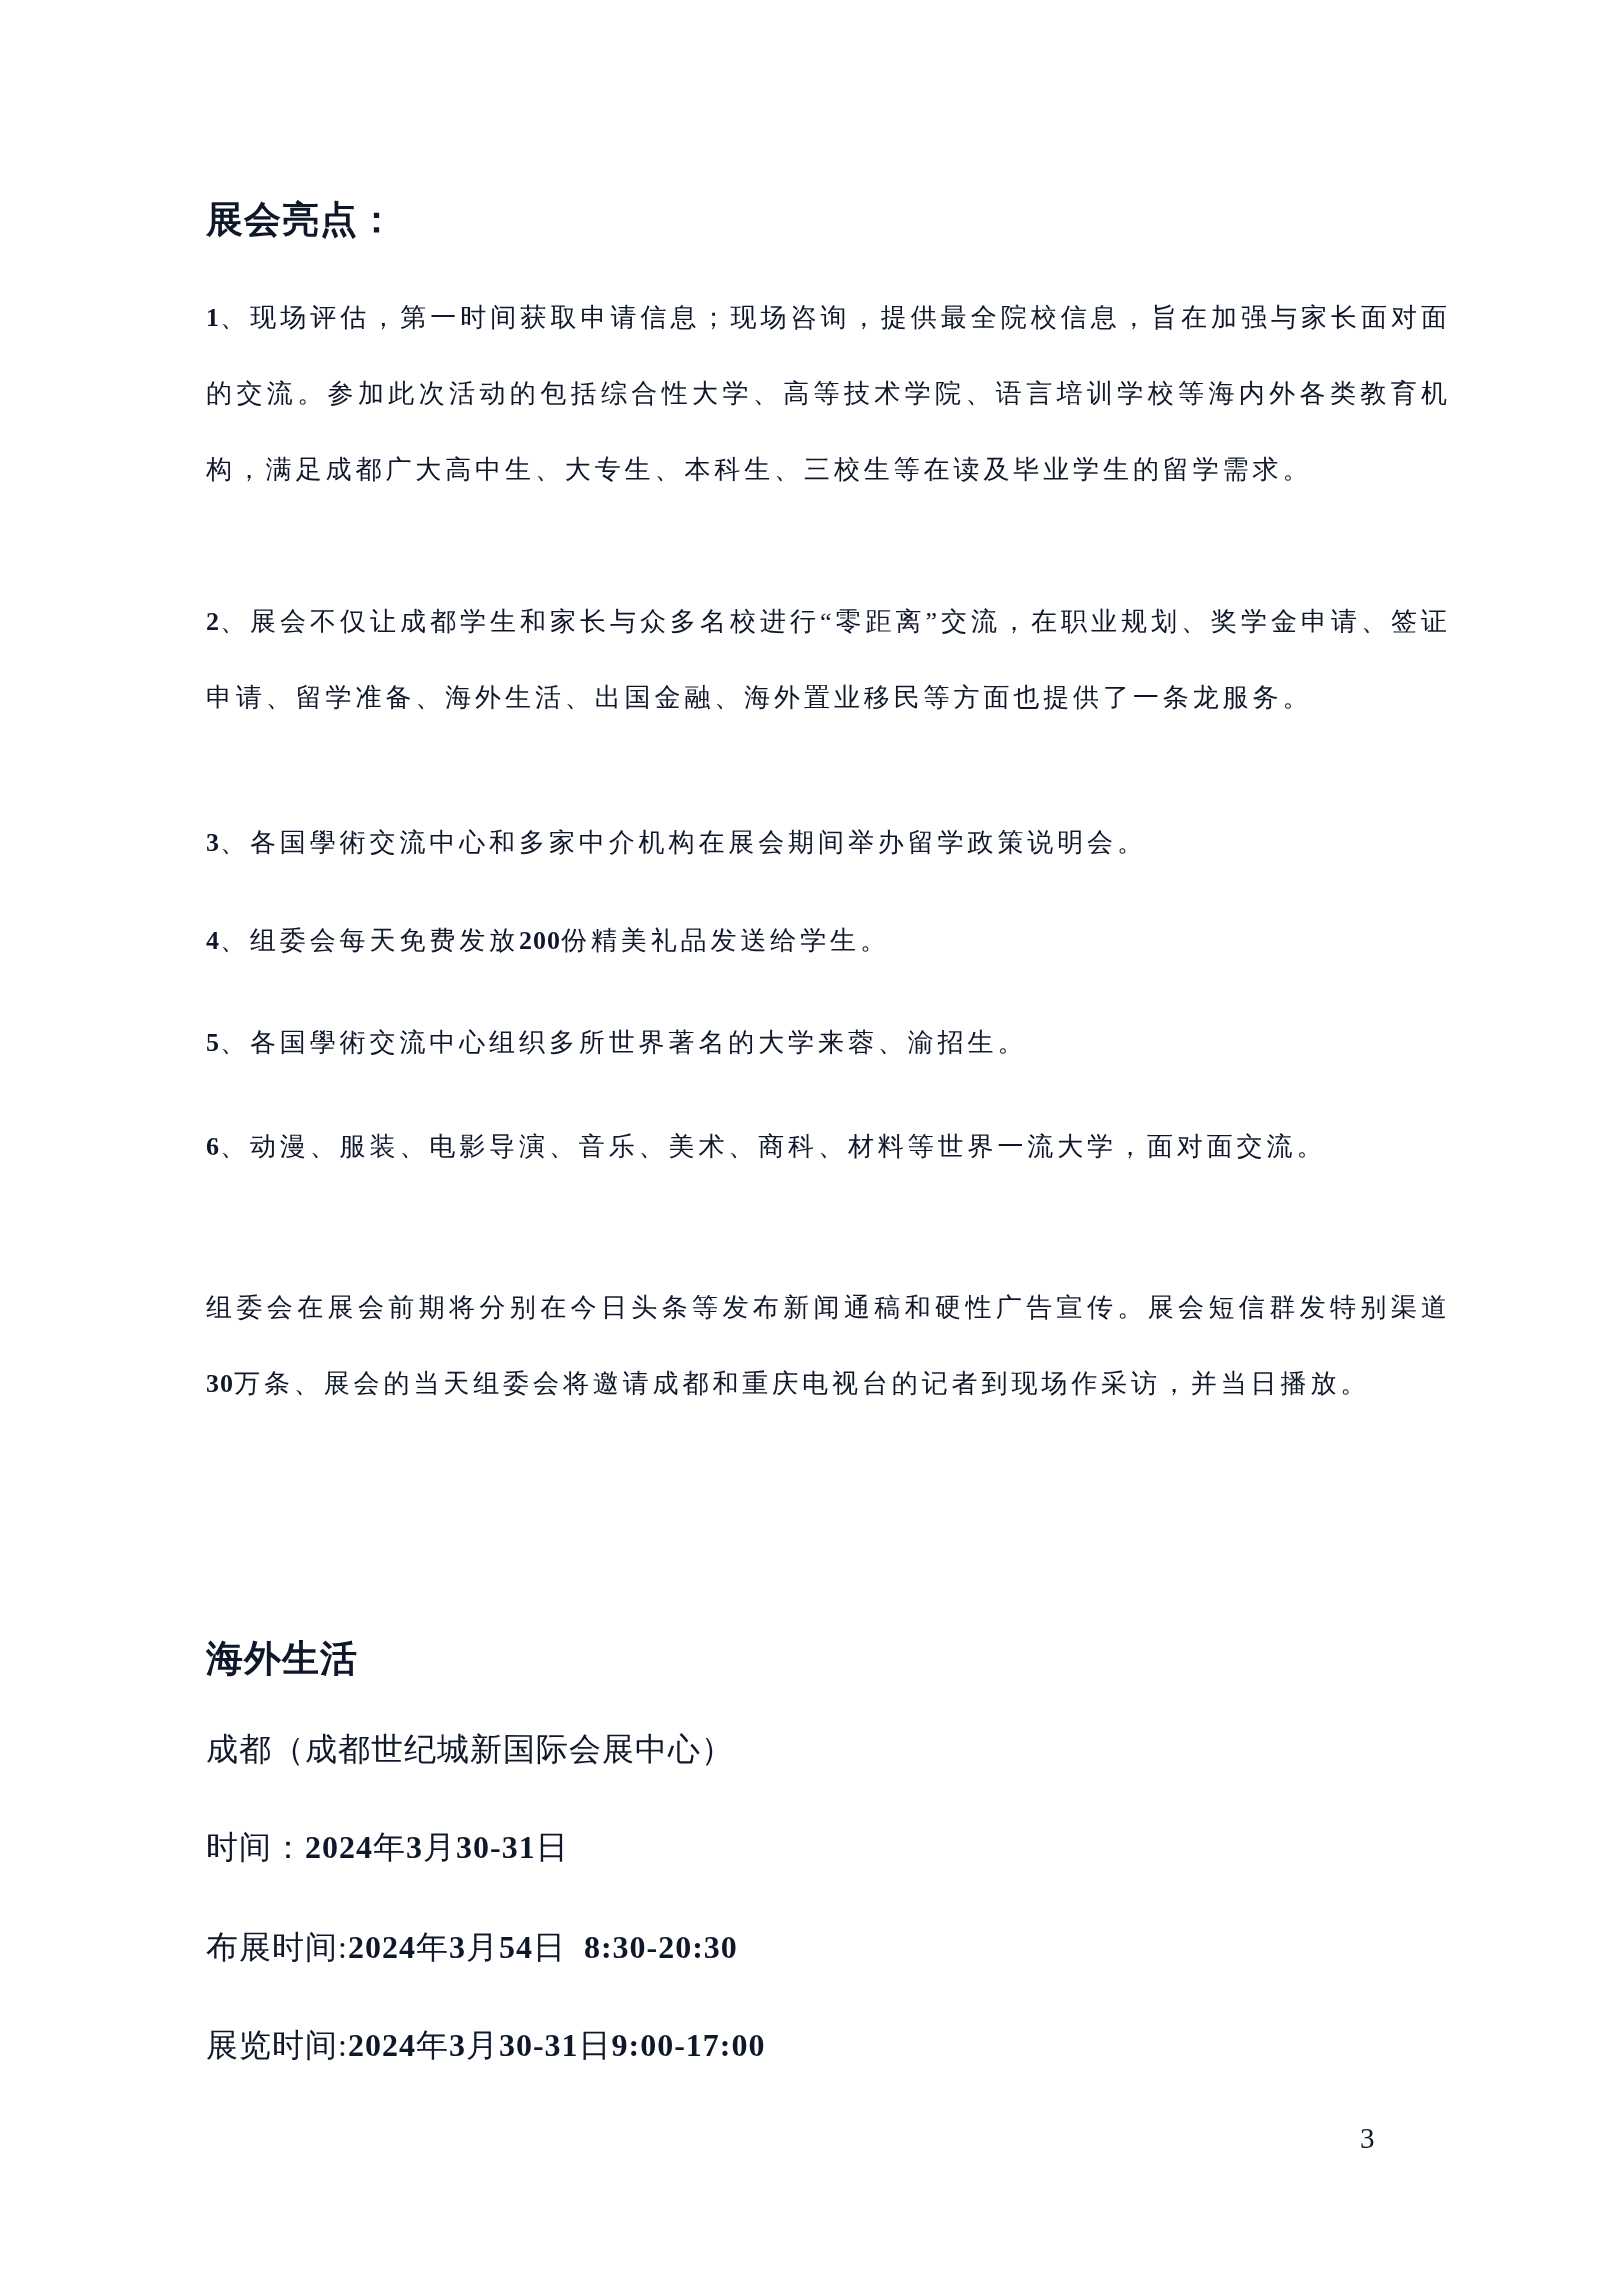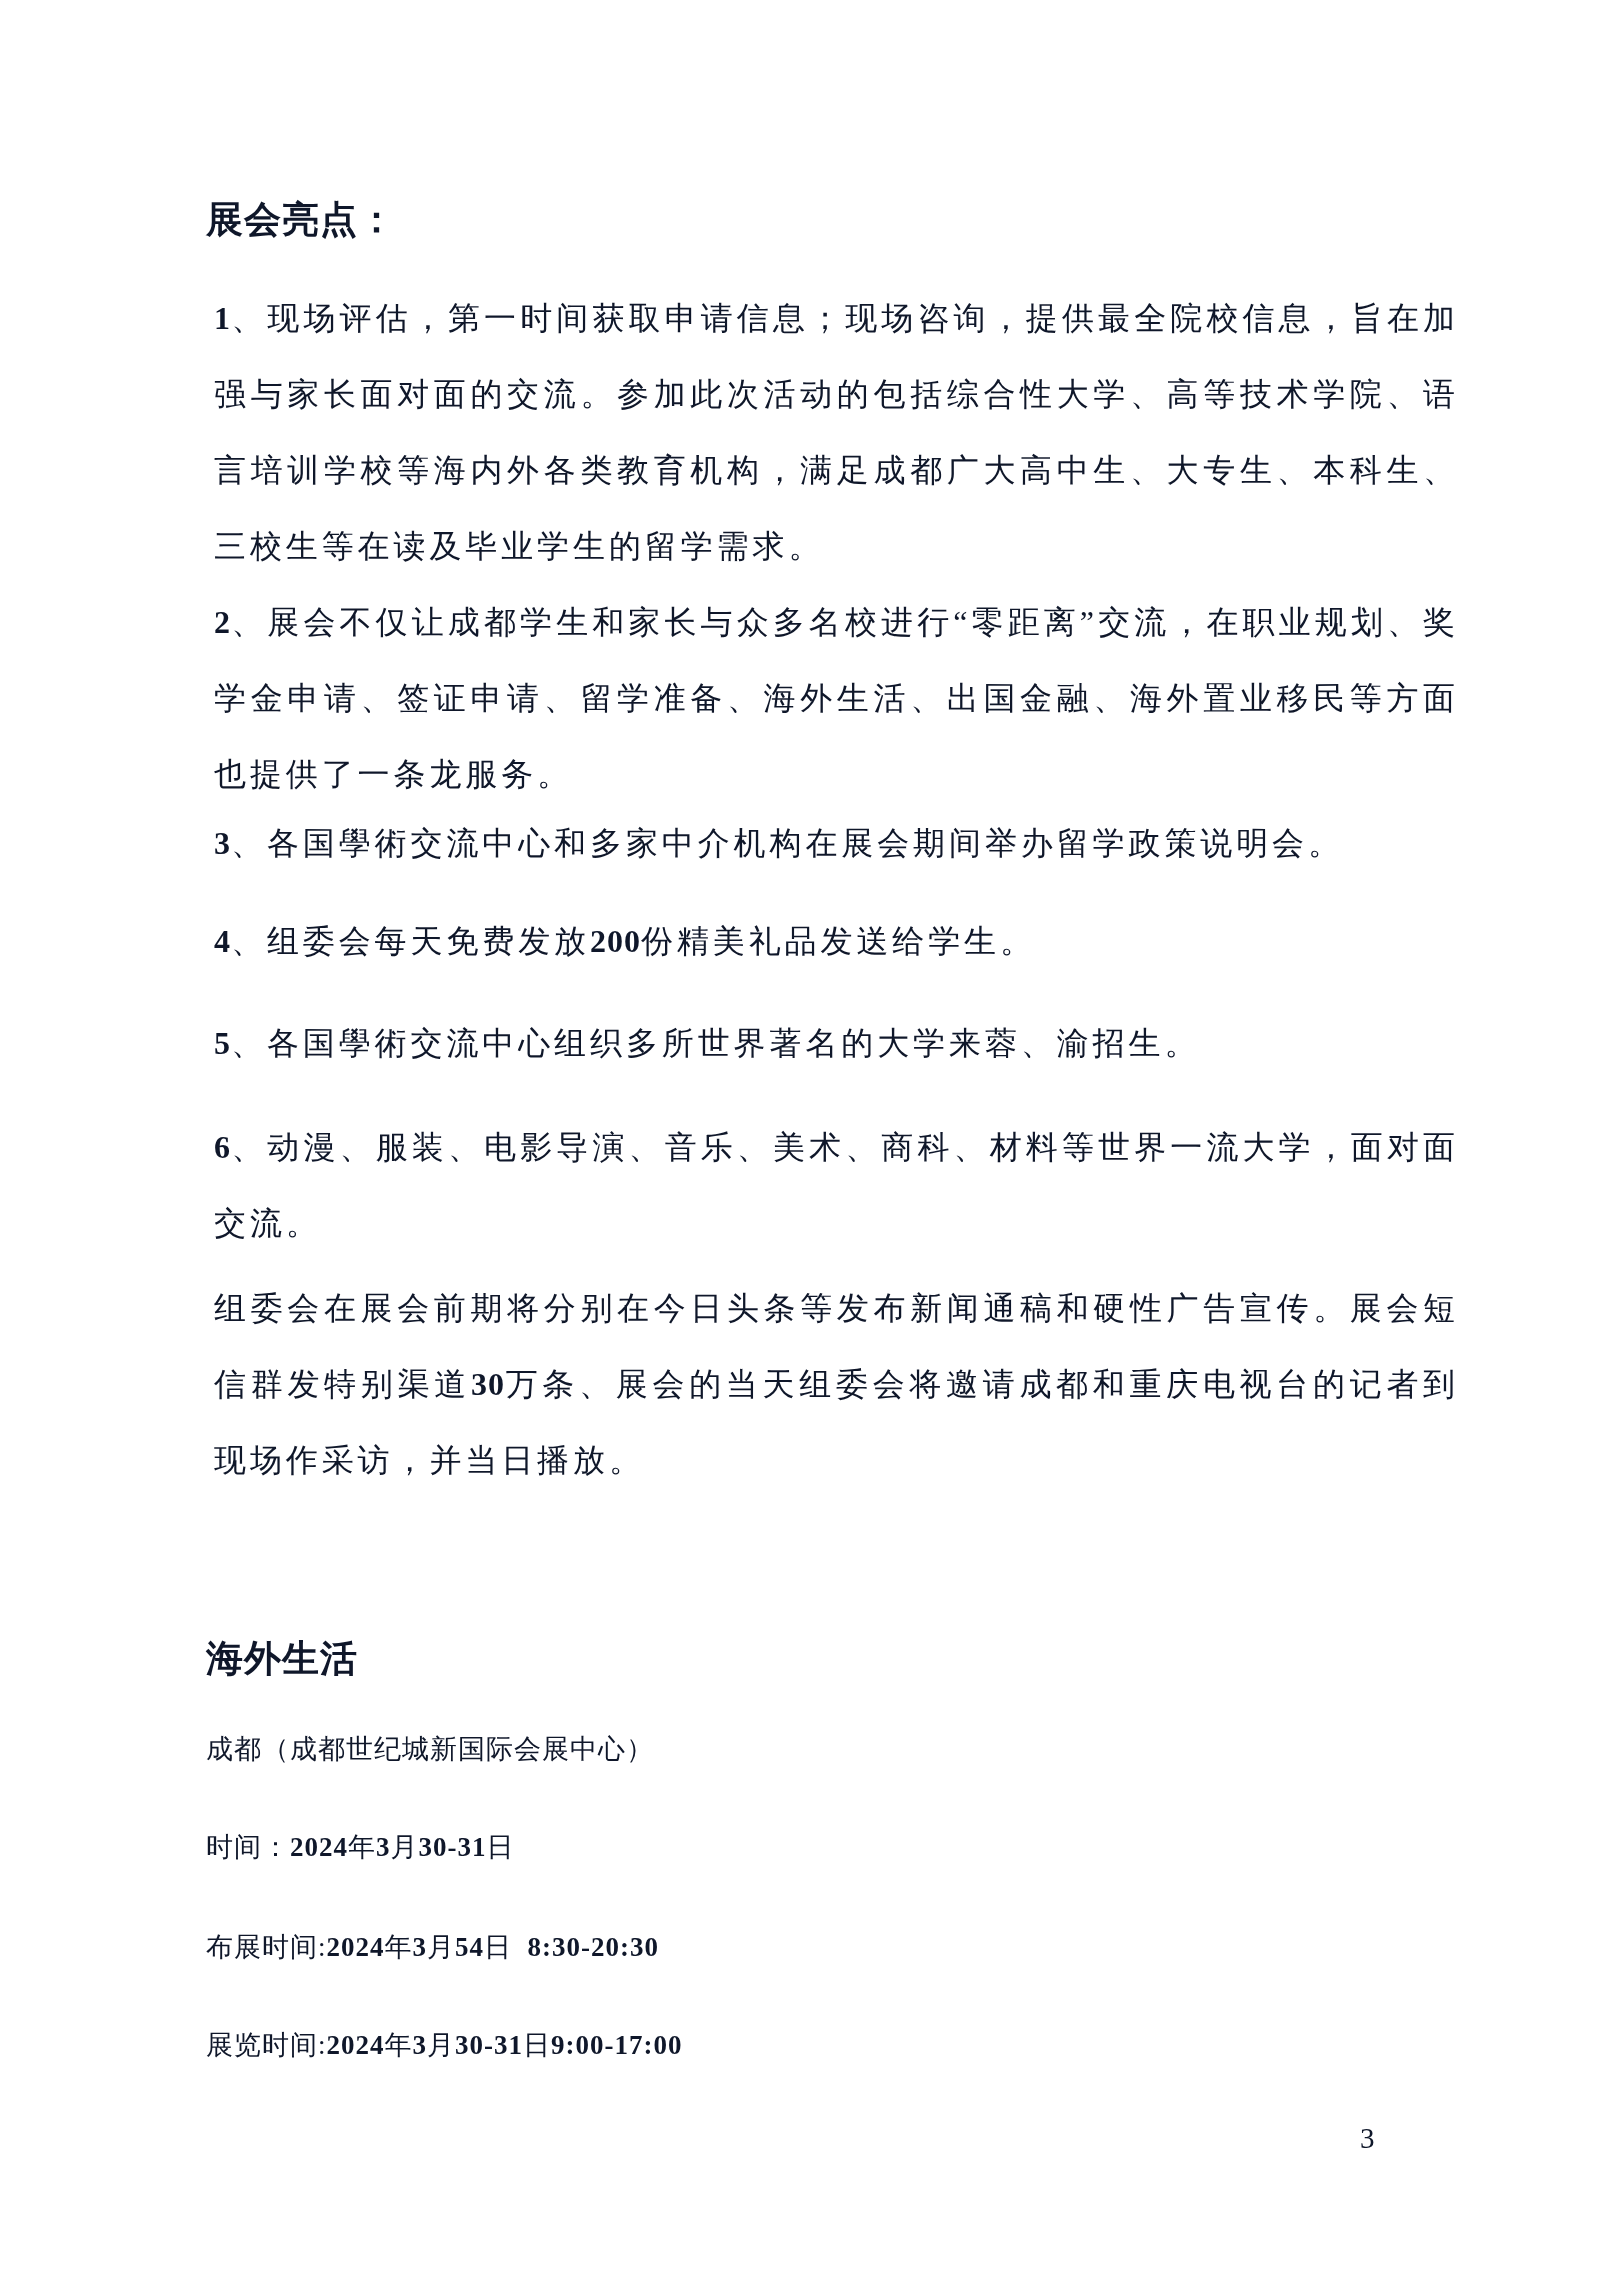--- a/index.html
+++ b/index.html
@@ -28,35 +28,35 @@
     left: 0;
     width: 1245px;
     margin: 0;
     font-size: 37px;
     line-height: 55px;
     font-weight: bold;
     letter-spacing: 1px;
   }
   .body-para {
     position: absolute;
-    left: 8px;
+    left: 0;
     width: 1245px;
     margin: 0;
-    font-size: 32px;
+    font-size: 26px;
     line-height: 76px;
     letter-spacing: 3.9px;
     text-align: justify;
     text-align-last: left;
   }
   .sched-line {
     position: absolute;
     left: 0;
     width: 1245px;
     margin: 0;
-    font-size: 27px;
+    font-size: 32px;
     line-height: 76px;
     letter-spacing: 1px;
     white-space: pre-wrap;
   }
   .autobold b {
     font-weight: bold;
     letter-spacing: 1px;
     text-align: center;
   }
   .page-number {

